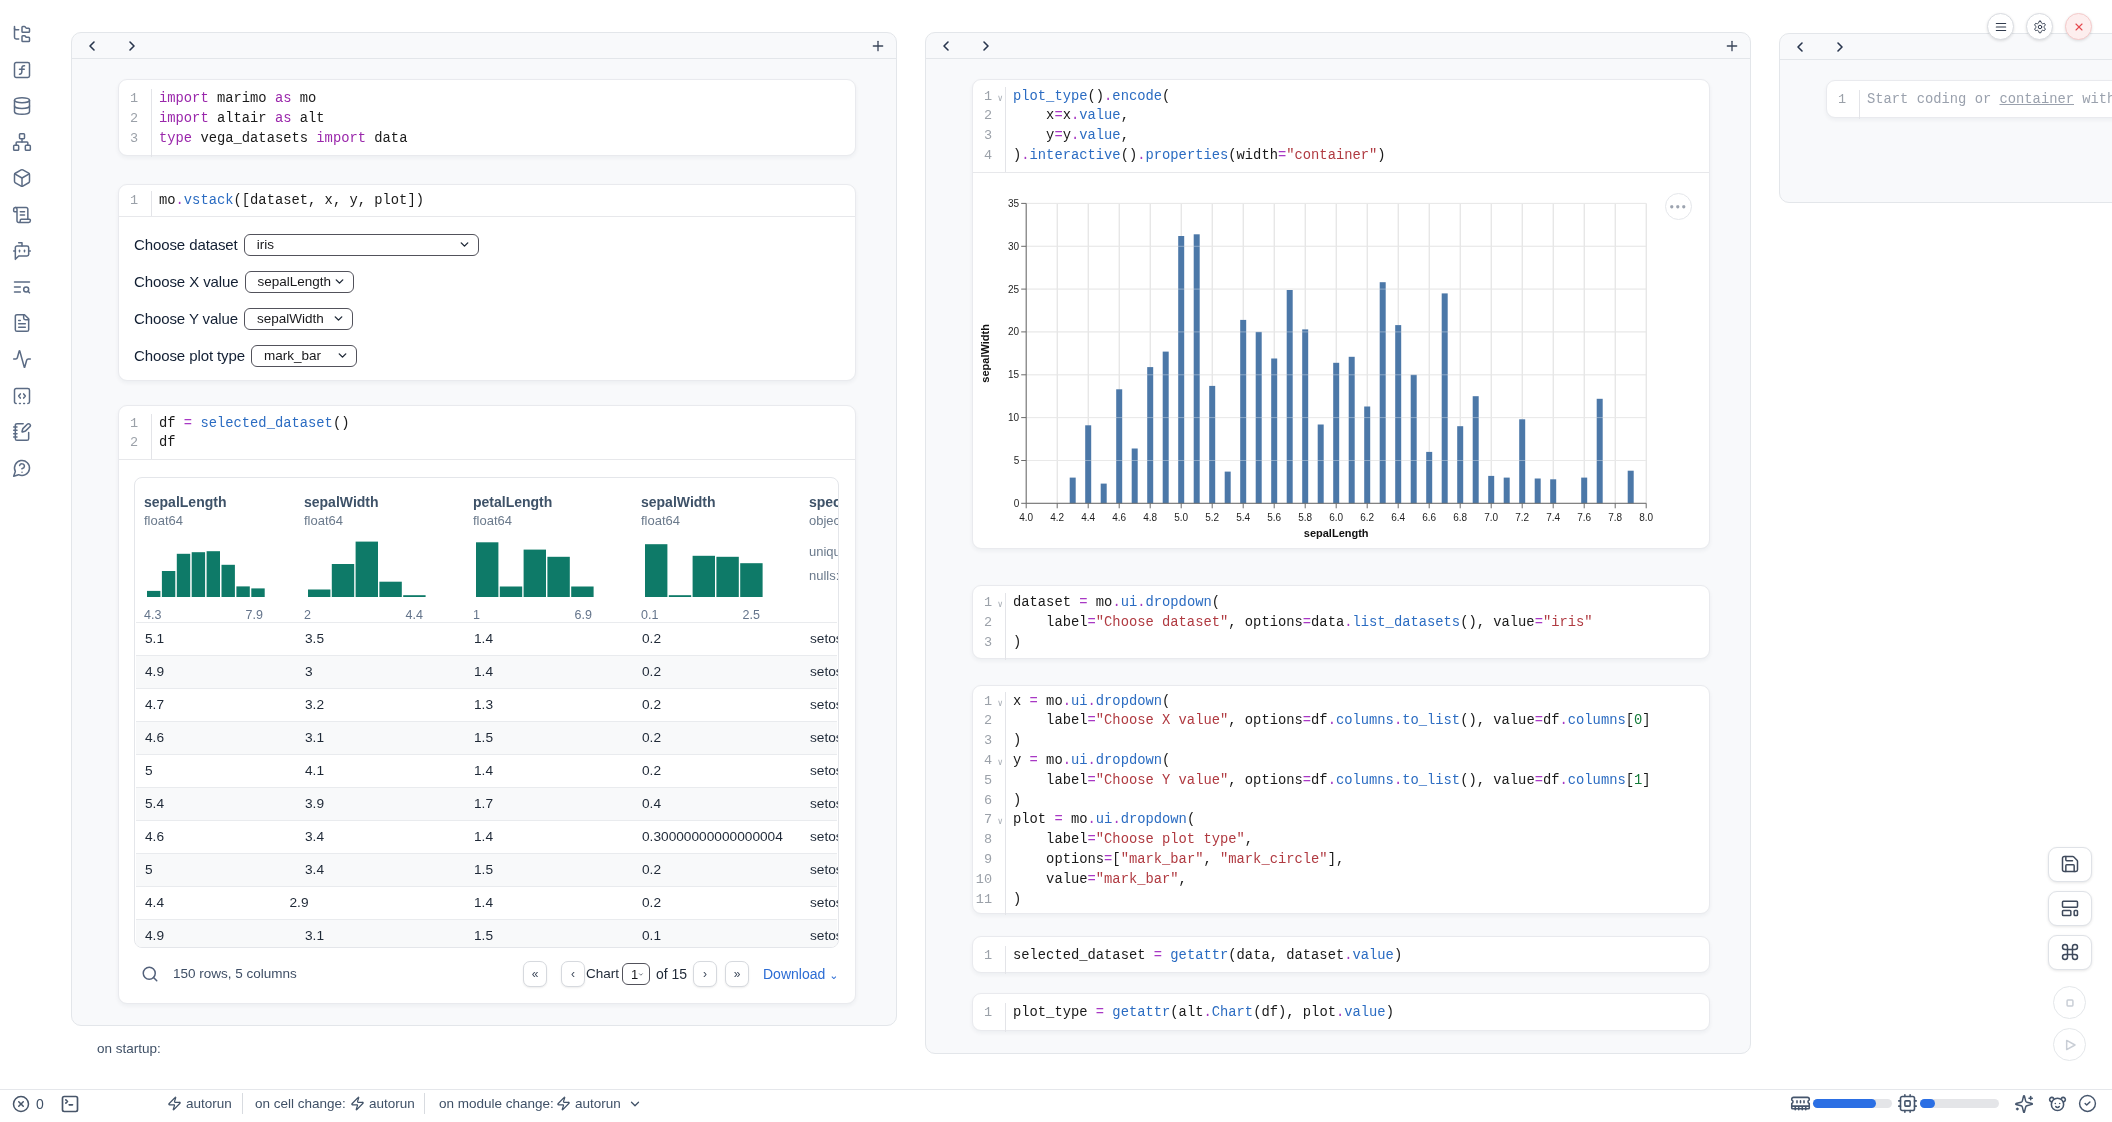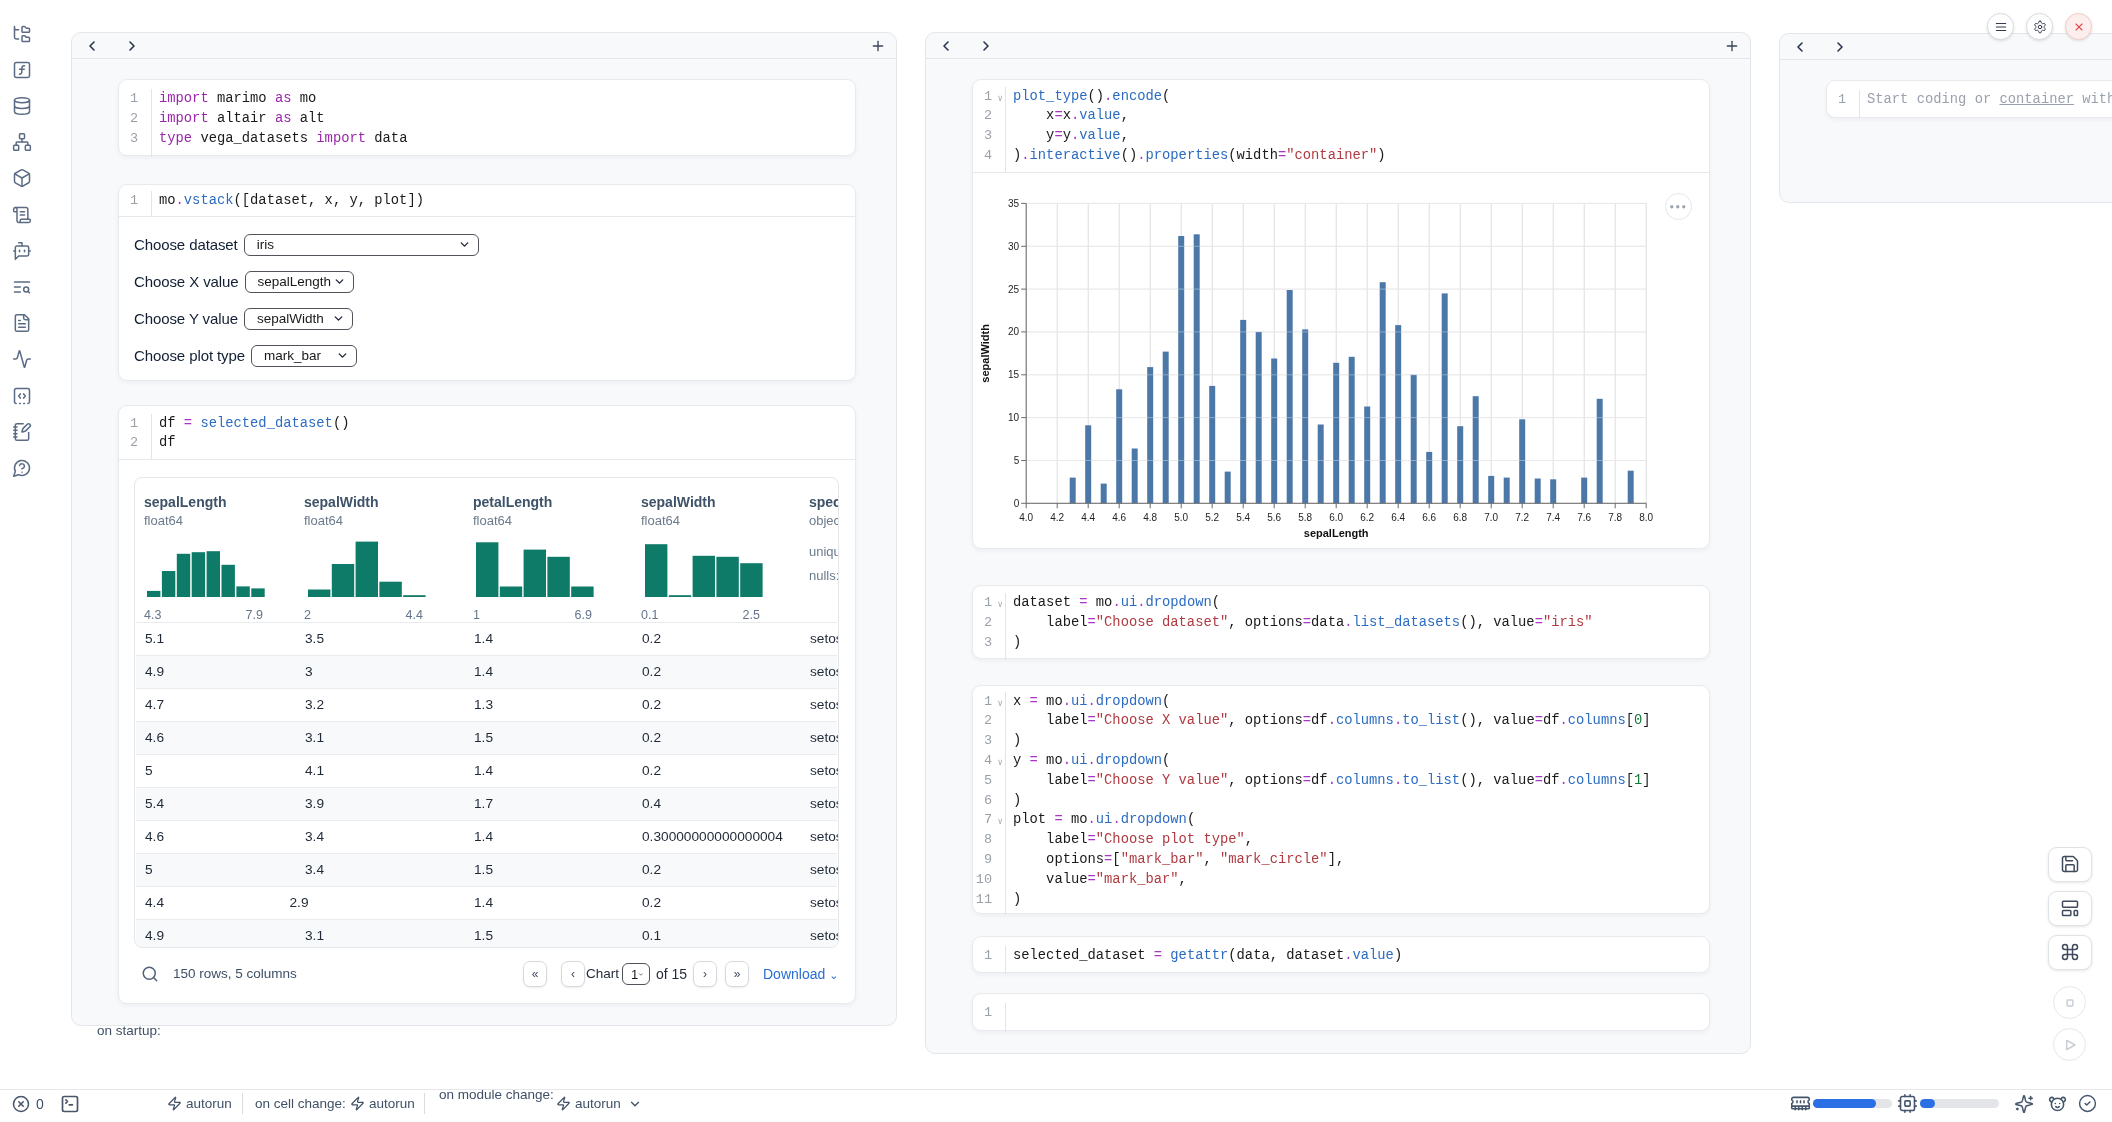--- a/index.html
+++ b/index.html
@@ -553,20 +553,21 @@
         <div>1</div>
       </div>
       <div class="code"><div>selected_dataset <i class="op">=</i> <i class="fn">getattr</i>(data, dataset<i class="op">.</i><i class="fn">value</i>)</div></div>
     </div>
 </div>
 <div class="cell" style="left:972px;top:993px;width:738px;height:37.6px">
 <div class="codewrap" style="height:37.6px;padding-top:8.9px">
       <div class="gutter">
         <div>1</div>
       </div>
+      <div class="code"><div>plot_type <i class="op">=</i> <i class="fn">getattr</i>(alt<i class="op">.</i><i class="fn">Chart</i>(df), plot<i class="op">.</i><i class="fn">value</i>)</div></div>
     </div>
 </div>
 <div class="cell" style="left:1826px;top:79.7px;width:738px;height:38.4px">
 <div class="codewrap" style="height:38.4px;padding-top:9.3px">
       <div class="gutter">
         <div>1</div>
       </div>
       <div class="code"><div><span style="color:#9aa1ad">Start coding or <u>container</u> with AI</span></div></div>
     </div>
 </div>
@@ -629,21 +630,21 @@
 <div class="abs" style="left:36px;top:1087px;height:33px;display:flex;align-items:center">
     <span class="statxt" style="font-size:14px">0</span>
   </div>
 <div class="abs" style="left:60px;top:1087px;height:33px;display:flex;align-items:center">
     <svg width="20" height="20" viewBox="0 0 24 24" fill="none" stroke="#475569" stroke-width="2" stroke-linecap="round" stroke-linejoin="round">
       <path d="m7 11 2-2-2-2"></path>
       <path d="M11 13h4"></path>
       <rect width="18" height="18" x="3" y="3" rx="2"></rect>
     </svg>
   </div>
-<div class="abs" style="left:97px;top:1023px;height:33px;display:flex;align-items:flex-start">
+<div class="abs" style="left:97px;top:1023px;height:33px;display:flex;align-items:flex-end">
     <span class="statxt">on startup:</span>
   </div>
 <div class="abs" style="left:167px;top:1087px;height:33px;display:flex;align-items:center">
     <svg width="15" height="15" viewBox="0 0 24 24" fill="none" stroke="#3f5066" stroke-width="2" stroke-linecap="round" stroke-linejoin="round">
       <path d="M4 14a1 1 0 0 1-.78-1.63l9.9-10.2a.5.5 0 0 1 .86.46l-1.92 6.02A1 1 0 0 0 13 10h7a1 1 0 0 1 .78 1.63l-9.9 10.2a.5.5 0 0 1-.86-.46l1.92-6.02A1 1 0 0 0 11 14z"></path>
     </svg>
   </div>
 <div class="abs" style="left:186px;top:1087px;height:33px;display:flex;align-items:center">
     <span class="statxt">autorun</span>
   </div>
@@ -653,21 +654,21 @@
   </div>
 <div class="abs" style="left:350px;top:1087px;height:33px;display:flex;align-items:center">
     <svg width="15" height="15" viewBox="0 0 24 24" fill="none" stroke="#3f5066" stroke-width="2" stroke-linecap="round" stroke-linejoin="round">
       <path d="M4 14a1 1 0 0 1-.78-1.63l9.9-10.2a.5.5 0 0 1 .86.46l-1.92 6.02A1 1 0 0 0 13 10h7a1 1 0 0 1 .78 1.63l-9.9 10.2a.5.5 0 0 1-.86-.46l1.92-6.02A1 1 0 0 0 11 14z"></path>
     </svg>
   </div>
 <div class="abs" style="left:369px;top:1087px;height:33px;display:flex;align-items:center">
     <span class="statxt">autorun</span>
   </div>
 <div class="abs" style="left:424px;top:1093px;width:1px;height:21px;background:#d8dbe0"></div>
-<div class="abs" style="left:439px;top:1087px;height:33px;display:flex;align-items:flex-start">
+<div class="abs" style="left:439px;top:1087px;height:33px;display:flex;align-items:center">
     <span class="statxt">on module change:</span>
   </div>
 <div class="abs" style="left:556px;top:1087px;height:33px;display:flex;align-items:center">
     <svg width="15" height="15" viewBox="0 0 24 24" fill="none" stroke="#3f5066" stroke-width="2" stroke-linecap="round" stroke-linejoin="round">
       <path d="M4 14a1 1 0 0 1-.78-1.63l9.9-10.2a.5.5 0 0 1 .86.46l-1.92 6.02A1 1 0 0 0 13 10h7a1 1 0 0 1 .78 1.63l-9.9 10.2a.5.5 0 0 1-.86-.46l1.92-6.02A1 1 0 0 0 11 14z"></path>
     </svg>
   </div>
 <div class="abs" style="left:575px;top:1087px;height:33px;display:flex;align-items:center">
     <span class="statxt">autorun</span>
   </div>

